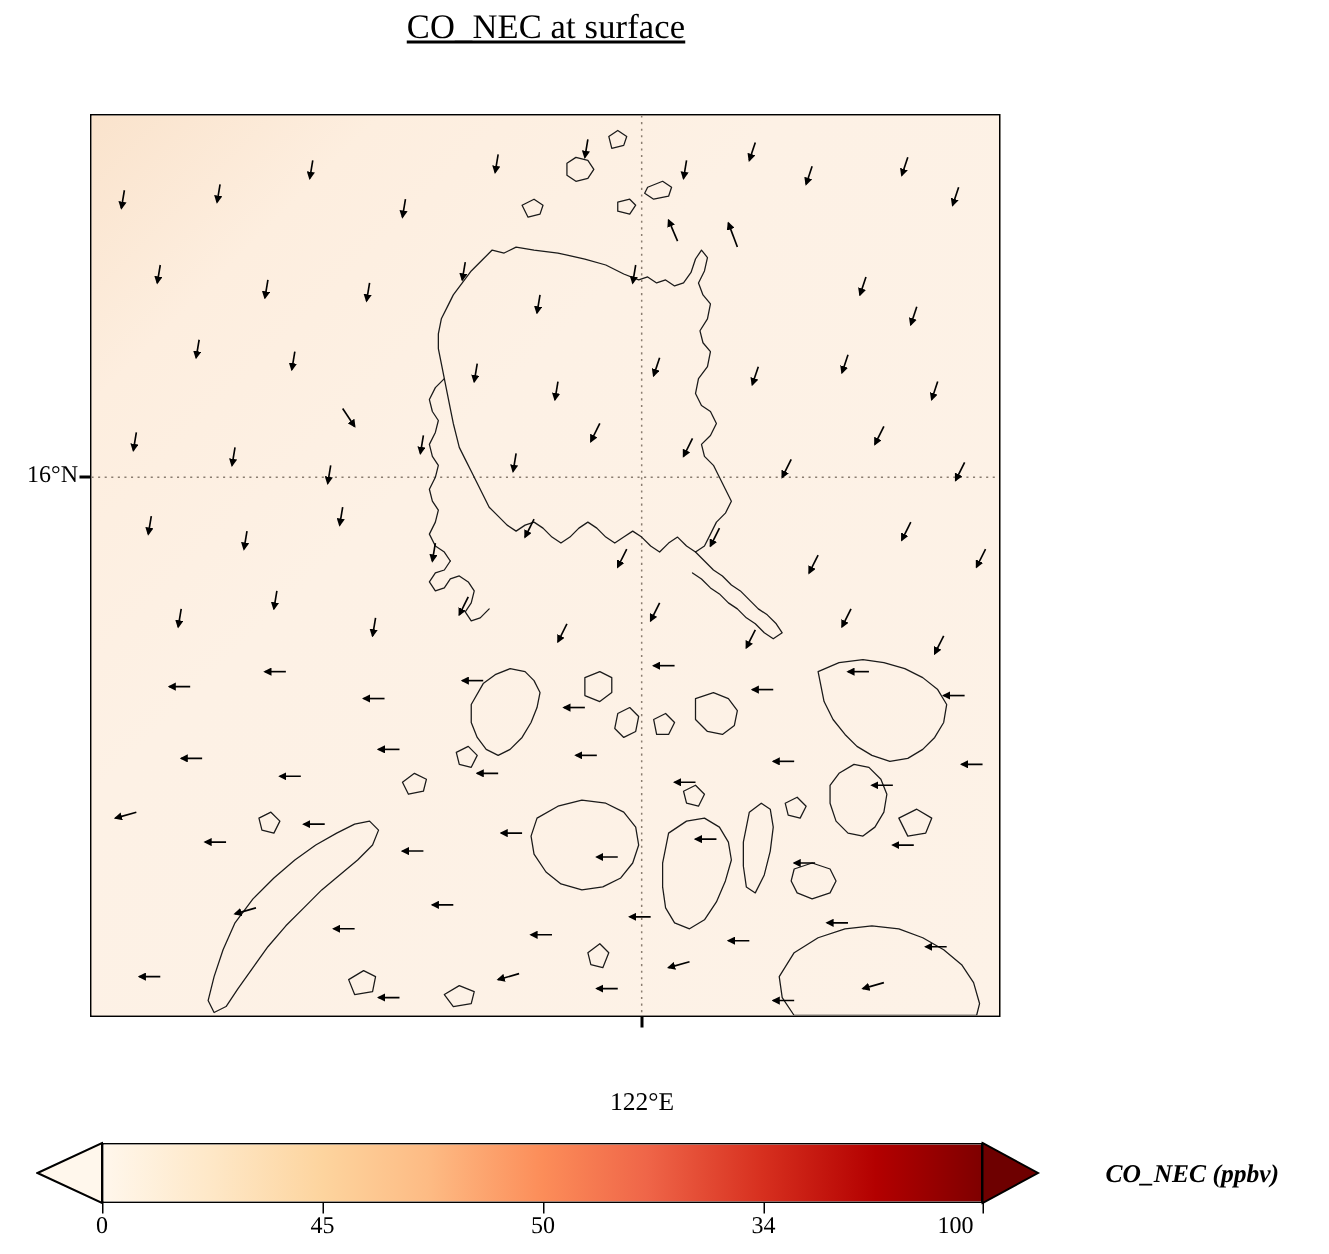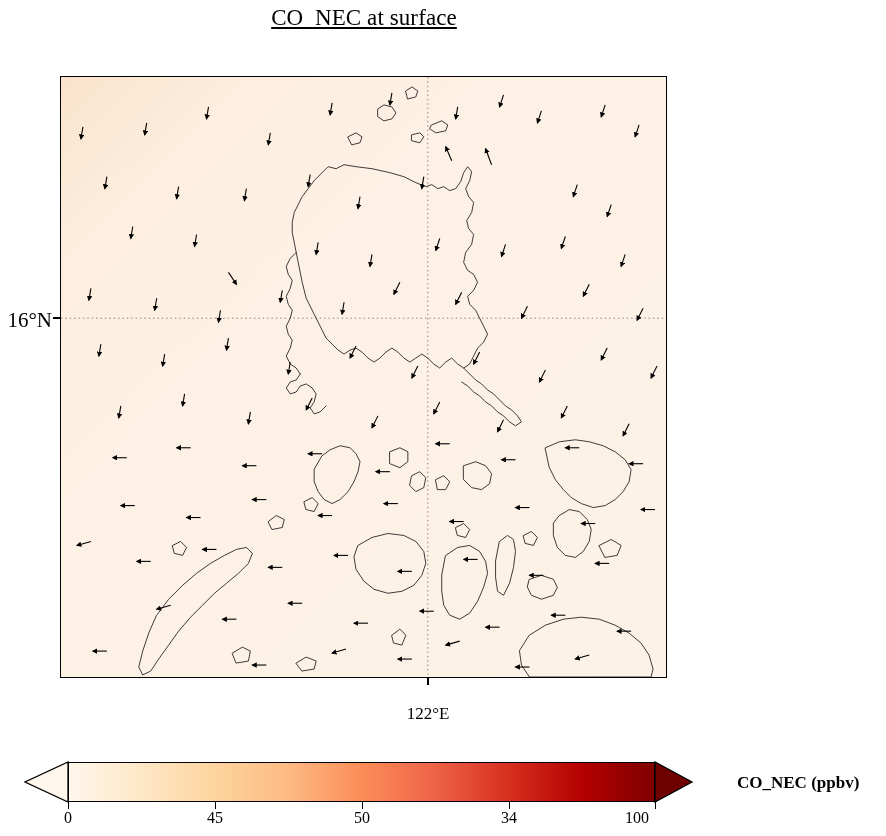--- a/index.html
+++ b/index.html
@@ -29,21 +29,21 @@
     box-sizing:border-box;
     overflow:hidden;
     background:#fdf1e4;
   }
   .map-fill{position:absolute;left:0;top:0;width:100%;height:100%;}
   .map-svg{position:absolute;left:0;top:0;width:100%;height:100%;}
 
   
   .ylab{
     position:absolute;right:0;top:0;
-    font-size:21px;white-space:nowrap;
+    font-size:16px;white-space:nowrap;
   }
   .ylab-wrap{position:absolute;left:0;width:52px;height:20px;text-align:right;}
   .xlab{
     position:absolute;font-size:17px;white-space:nowrap;text-align:center;
   }
   .tickmark{position:absolute;background:#000;}
 
   
   .cbar-wrap{position:absolute;left:0;top:755px;width:886px;height:81px;}
   .cbar-body{
@@ -54,39 +54,39 @@
   .cbar-grad{position:absolute;left:0;top:0;width:100%;height:100%;}
   .cap-left-outline{
     position:absolute;left:24px;top:6px;
   }
   .cb-tick{position:absolute;top:47px;width:1.3px;height:7px;background:#000;}
   .cb-ticklabel{
     position:absolute;top:54px;font-size:16px;text-align:center;width:60px;
   }
   .cb-label{
     position:absolute;left:737px;top:18px;
-    font-size:17px;font-weight:bold;
+    font-size:17px;font-weight:bold;font-style:italic;
     white-space:nowrap;
   }
 </style>
 </head>
 <body>
 
 <div id="fig">
 
   <div class="title-block">
     <div class="title-line">CO_NEC at surface</div>
   </div>
 
   <div class="ylab-wrap" style="top:308px;">
     <span class="ylab" style="position:static;">16°N</span>
   </div>
   <div class="tickmark" style="left:53px;top:317px;width:7px;height:1.5px;"></div>
 
-  <div class="xlab" style="left:398px;top:704px;width:60px;">122°E</div>
+  <div class="xlab" style="left:398px;top:725px;width:60px;">122°E</div>
   <div class="tickmark" style="left:427px;top:678px;width:1.5px;height:7px;"></div>
 
   <div class="plot-frame">
 
     <svg class="map-fill" viewBox="0 0 607 602" preserveAspectRatio="none">
       <defs>
         <linearGradient id="fieldg" x1="0" y1="0" x2="1" y2="1">
           <stop offset="0%" stop-color="#fae3cc"></stop>
           <stop offset="16%" stop-color="#fdeedf"></stop>
           <stop offset="38%" stop-color="#fdf1e5"></stop>

